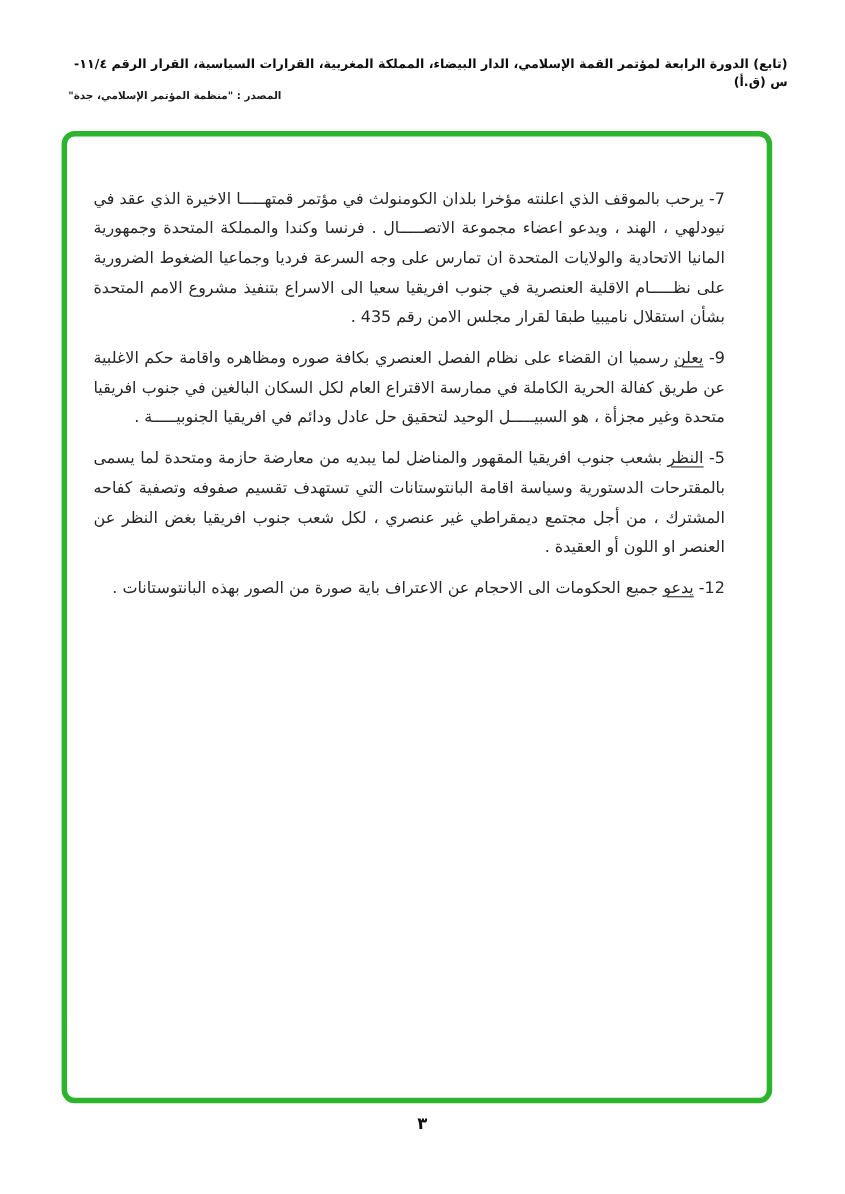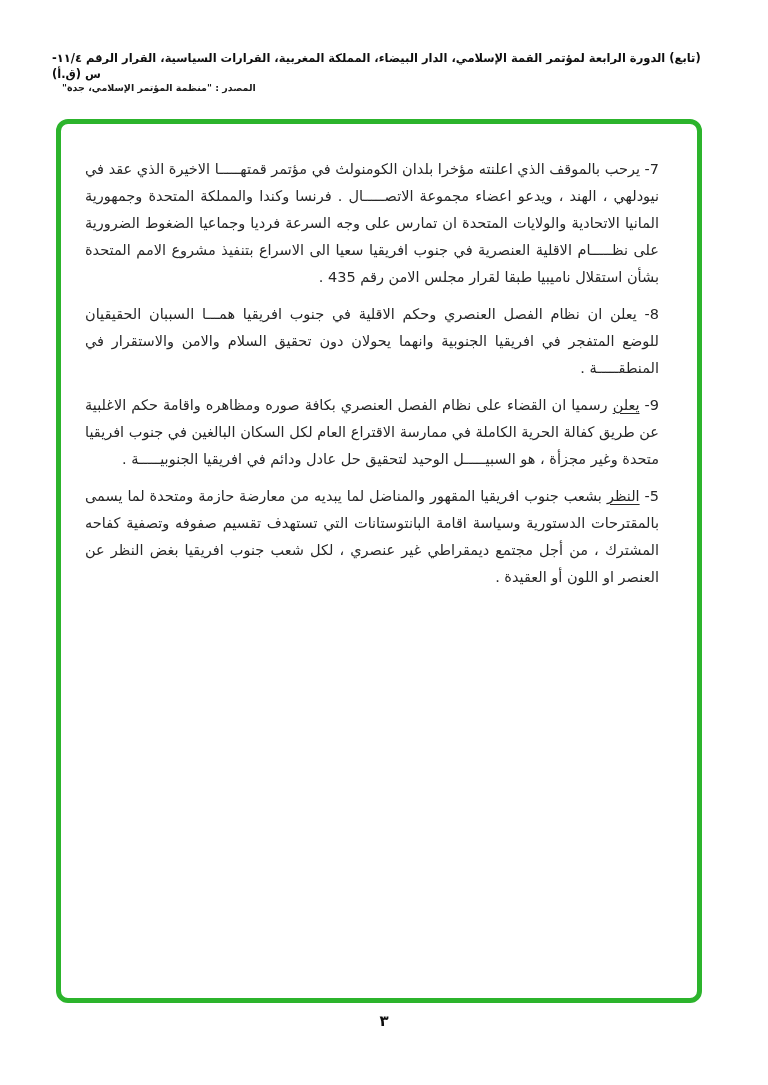--- a/index.html
+++ b/index.html
@@ -13,41 +13,41 @@
     direction: rtl;
     font-family: "DejaVu Sans", sans-serif;
     color: #1f1f1f;
   }
   
   .hdr-title {
     position: absolute;
     top: 50px; left: 52px; right: 52px;
     font-size: 11.5px;
     font-weight: bold;
-    text-align: left;
+    text-align: right;
     color: #0e0e0e;
     line-height: 1.4;
     direction: rtl;
   }
   .hdr-source {
     position: absolute;
     top: 82px; left: 62px;
     font-size: 9.5px;
     font-weight: bold;
     color: #1a1a1a;
     direction: rtl;
   }
   
   .scan-box {
     position: absolute;
     top: 119px; left: 56px;
     width: 646px; height: 884px;
     border: 5px solid #2cb42c;
     border-radius: 12px;
-    padding: 32px 38px 0 24px;
+    padding: 44px 38px 0 24px;
     background: #ffffff;
   }
   
   .para {
     direction: rtl;
     text-align: justify;
     font-size: 14.5px;
     line-height: 27px;
     color: #272727;
     margin-bottom: 10px;
@@ -74,36 +74,36 @@
 <div class="hdr-source">المصدر : "منظمة المؤتمر الإسلامي، جدة"</div>
 
 <div class="scan-box">
 
   <div class="para">
     <span class="pnum">7-</span>
     <span class="lead">يرحب</span>
     <span class="ptext">بالموقف الذي اعلنته مؤخرا بلدان الكومنولث في مؤتمر قمتهـــــا الاخيرة الذي عقد في نيودلهي ، الهند ، ويدعو اعضاء مجموعة الاتصـــــال . فرنسا وكندا والمملكة المتحدة وجمهورية المانيا الاتحادية والولايات المتحدة ان تمارس على وجه السرعة فرديا وجماعيا الضغوط الضرورية على نظـــــام الاقلية العنصرية في جنوب افريقيا سعيا الى الاسراع بتنفيذ مشروع الامم المتحدة بشأن استقلال ناميبيا طبقا لقرار مجلس الامن رقم 435 .</span>
   </div>
 
-  <div class="para">
-    <span class="pnum">8-</span>
-    <span class="lead">يعلن</span>
-    <span class="ptext">ان نظام الفصل العنصري وحكم الاقلية في جنوب افريقيا همـــا السببان الحقيقيان للوضع المتفجر في افريقيا الجنوبية وانهما يحولان دون تحقيق السلام والامن والاستقرار في المنطقـــــة .</span>
-  </div>
 
   <div class="para">
     <span class="pnum">9-</span>
     <span class="lead u">يعلن</span>
     <span class="ptext">رسميا ان القضاء على نظام الفصل العنصري بكافة صوره ومظاهره واقامة حكم الاغلبية عن طريق كفالة الحرية الكاملة في ممارسة الاقتراع العام لكل السكان البالغين في جنوب افريقيا متحدة وغير مجزأة ، هو السبيـــــل الوحيد لتحقيق حل عادل ودائم في افريقيا الجنوبيـــــة .</span>
   </div>
 
   <div class="para">
     <span class="pnum">5-</span>
     <span class="lead u">النظر</span>
     <span class="ptext">بشعب جنوب افريقيا المقهور والمناضل لما يبديه من معارضة حازمة ومتحدة لما يسمى بالمقترحات الدستورية وسياسة اقامة البانتوستانات التي تستهدف تقسيم صفوفه وتصفية كفاحه المشترك ، من أجل مجتمع ديمقراطي غير عنصري ، لكل شعب جنوب افريقيا بغض النظر عن العنصر او اللون أو العقيدة .</span>
   </div>
 
 
+  <div class="para">
+    <span class="pnum">12-</span>
+    <span class="lead u">يدعو</span>
+    <span class="ptext">جميع الحكومات الى الاحجام عن الاعتراف باية صورة من الصور بهذه البانتوستانات .</span>
+  </div>
 
 
 </div>
 
 <div class="page-number">٣</div>
 
 </body></html>

